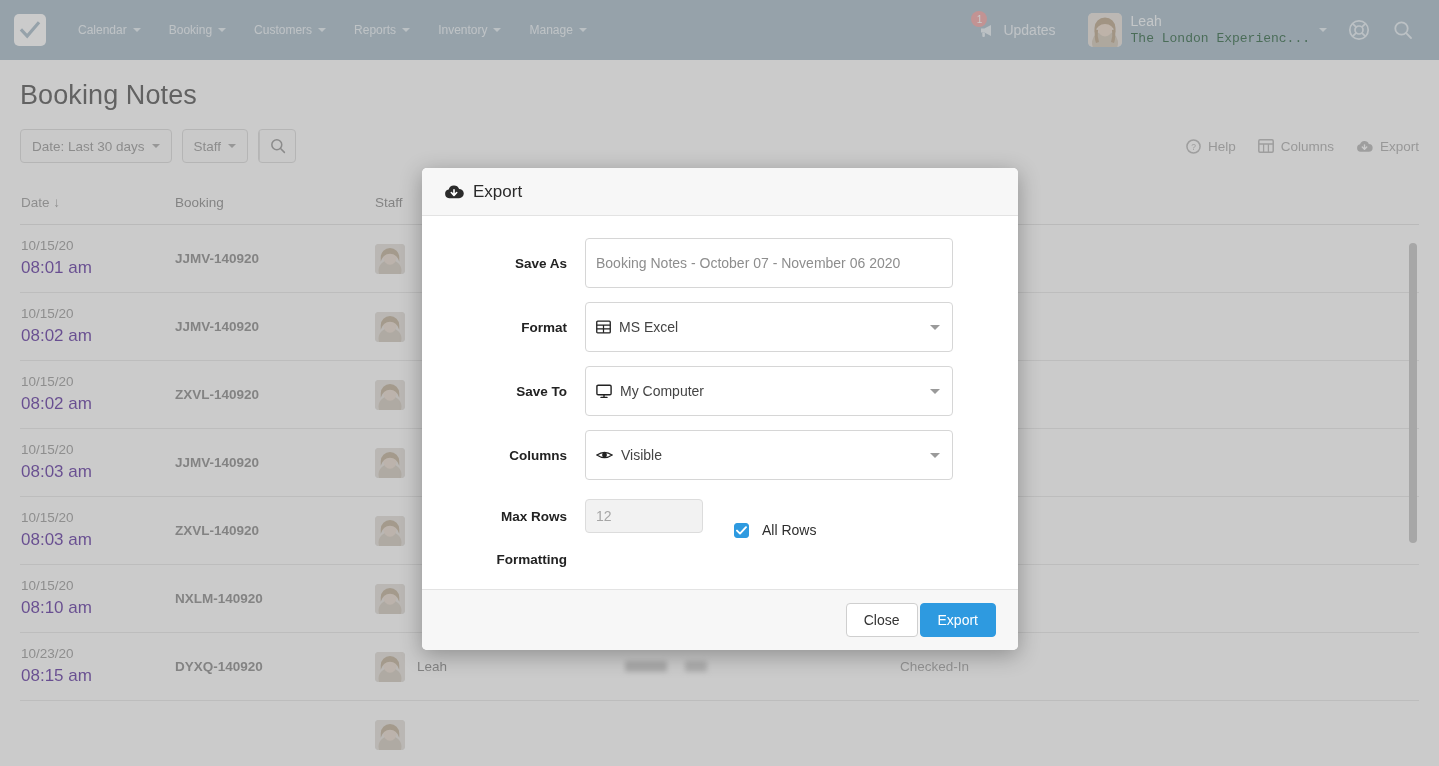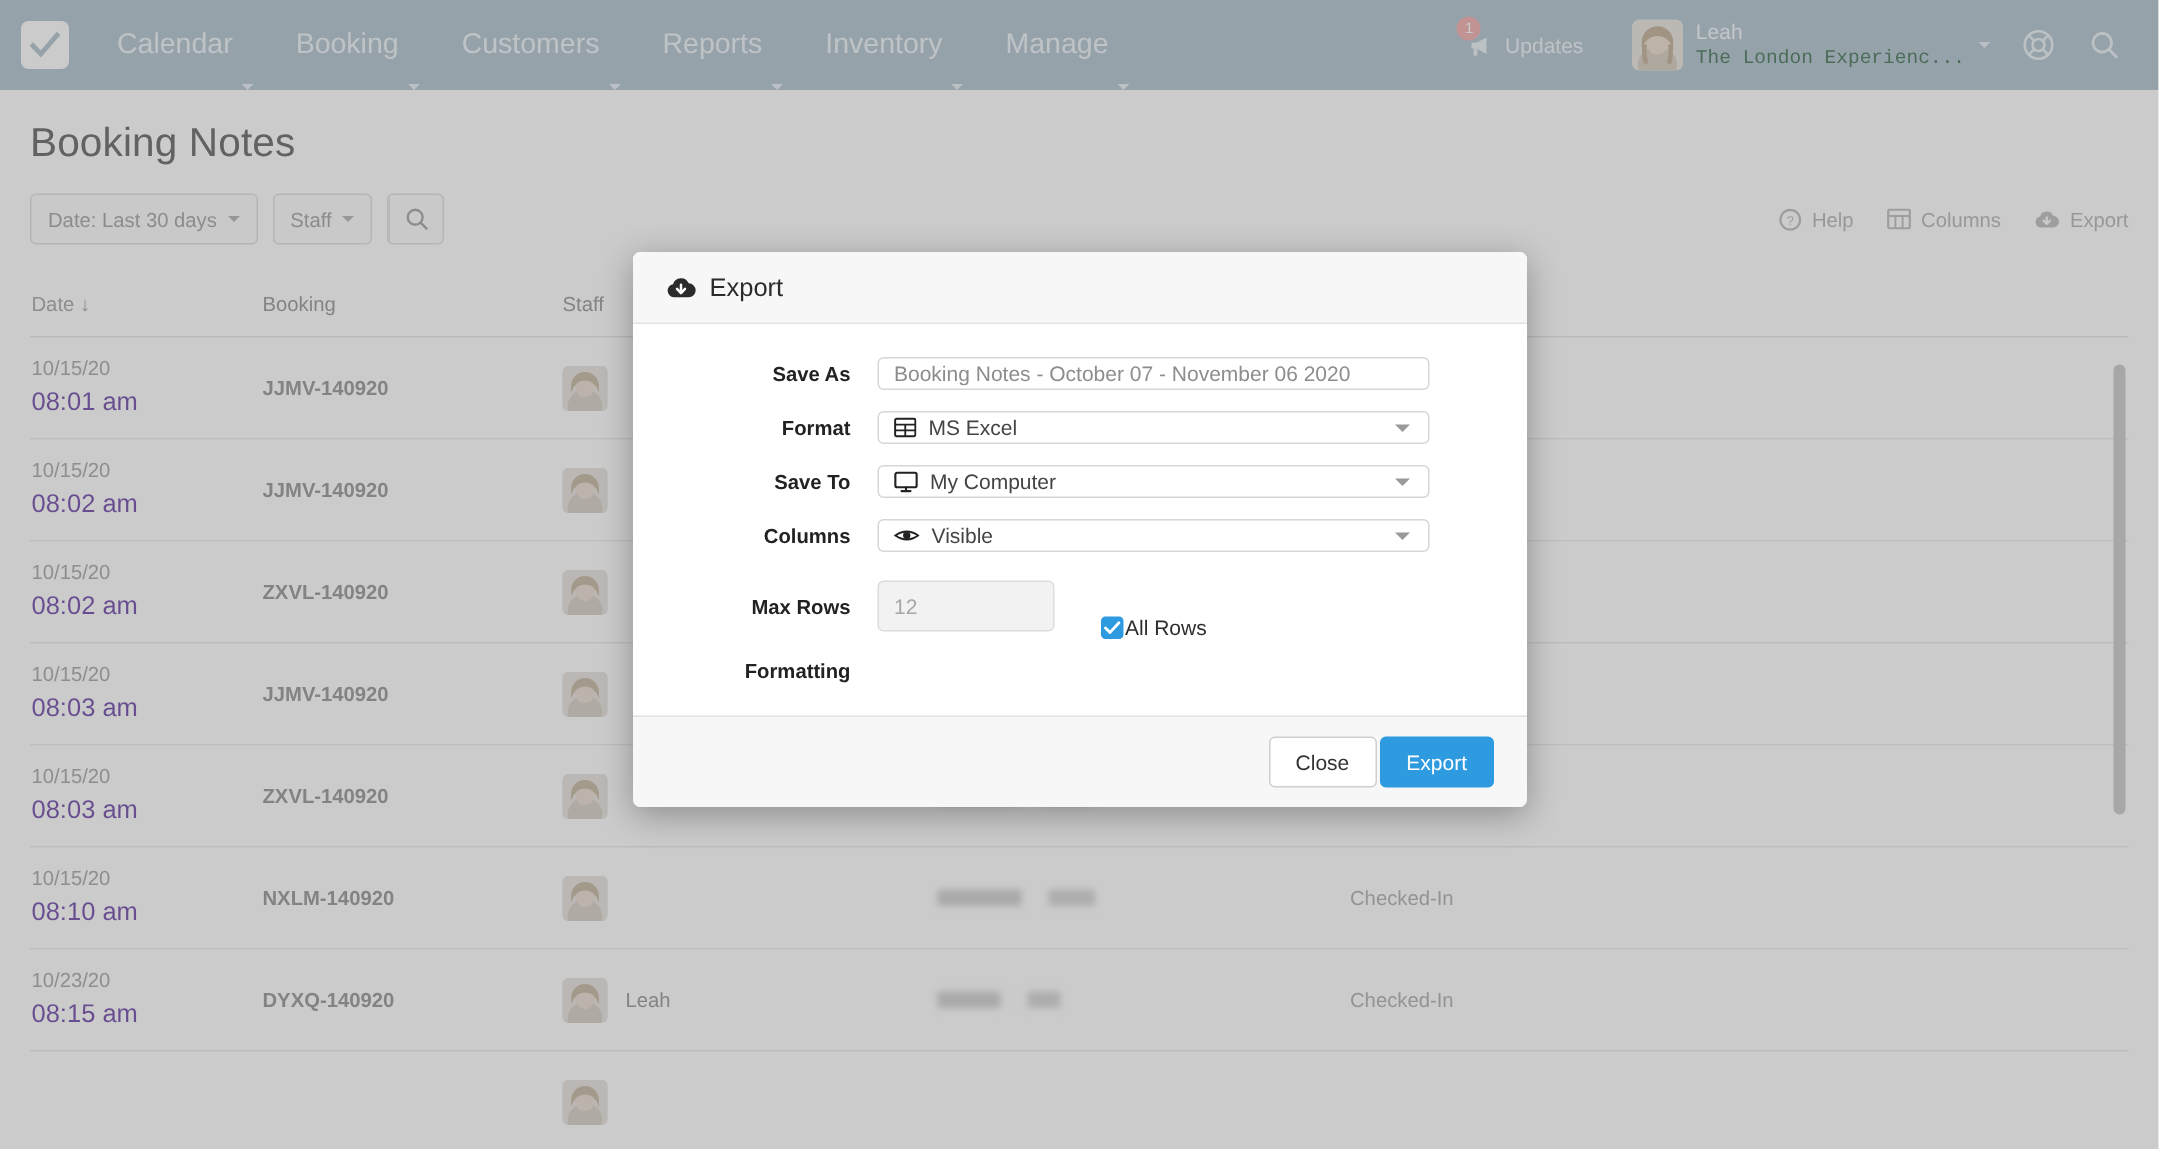--- a/index.html
+++ b/index.html
@@ -20,22 +20,22 @@
     display: flex; align-items: center; padding: 0 14px;
     position: relative;
   }
   .logo {
     width: 32px; height: 32px; border-radius: 5px; background: #ffffff;
     display: flex; align-items: center; justify-content: center;
     margin-right: 18px; flex: 0 0 auto;
   }
   .logo svg { display: block; }
   .navitem {
-    color: #e8f0f5; font-size: 19px; padding: 0 14px; line-height: 60px;
-    white-space: nowrap; display: flex; align-items: flex-end; gap: 6px;
+    color: #e8f0f5; font-size: 12px; padding: 0 14px; line-height: 60px;
+    white-space: nowrap; display: flex; align-items: center; gap: 6px;
   }
   .caret {
     width: 0; height: 0; border-left: 4px solid transparent;
     border-right: 4px solid transparent; border-top: 4px solid #e0ebf1;
     display: inline-block;
   }
   .nav-right { margin-left: auto; display: flex; align-items: center; gap: 0px; }
   .updates {
     position: relative; display: flex; align-items: center; gap: 7px;
     color: #eaf1f6; font-size: 14px; padding: 0 14px;
@@ -152,39 +152,39 @@
   .modal-body { padding: 22px 22px 18px 22px; background: #fff; }
   .frow {
     display: flex; align-items: center; margin-bottom: 14px;
   }
   .flabel {
     width: 141px; text-align: right; padding-right: 18px;
     font-size: 13.5px; font-weight: bold; color: #222;
   }
   .fctl { flex: 1; display: flex; align-items: center; }
   .txt, .sel {
-    height: 22px; width: 368px; border: 1px solid #d6d6d6; border-radius: 4px;
+    height: 50px; width: 368px; border: 1px solid #d6d6d6; border-radius: 4px;
     background: #fff; font-size: 14px; color: #444; padding: 0 10px;
     display: flex; align-items: center; gap: 8px;
     font-family: "Liberation Sans", sans-serif; outline: none;
   }
   .txt::placeholder { color: #8d8d8d; }
   .sel { position: relative; cursor: pointer; }
   .sel .sel-caret {
     position: absolute; right: 12px; top: 50%; margin-top: -2px;
     width: 0; height: 0; border-left: 5px solid transparent;
     border-right: 5px solid transparent; border-top: 5px solid #9a9a9a;
   }
   .num {
     height: 34px; width: 118px; border: 1px solid #dcdcdc; border-radius: 4px;
     background: #f2f2f2; font-size: 14px; color: #a0a0a0; padding: 0 10px;
     font-family: "Liberation Sans", sans-serif; outline: none;
   }
   .num::placeholder { color: #a6a6a6; }
-  .cbx-wrap { display: flex; align-items: center; gap: 1px; margin-left: 31px; margin-top: 28px; }
+  .cbx-wrap { display: flex; align-items: center; gap: 13px; margin-left: 31px; margin-top: 28px; }
   .cbx {
     width: 15px; height: 15px; border-radius: 3px; flex: 0 0 auto;
     display: flex; align-items: center; justify-content: center;
   }
   .cbx.on { background: #2e9ae0; border: 1px solid #2e9ae0; }
   .cbx.off { background: #fff; border: 1px solid #c9c9c9; }
   .cbx-label { font-size: 14px; color: #2d2d2d; }
   .modal-footer {
     background: #f7f7f7; border-top: 1px solid #e3e3e3;
     padding: 13px 22px; display: flex; justify-content: flex-end; gap: 2px;

